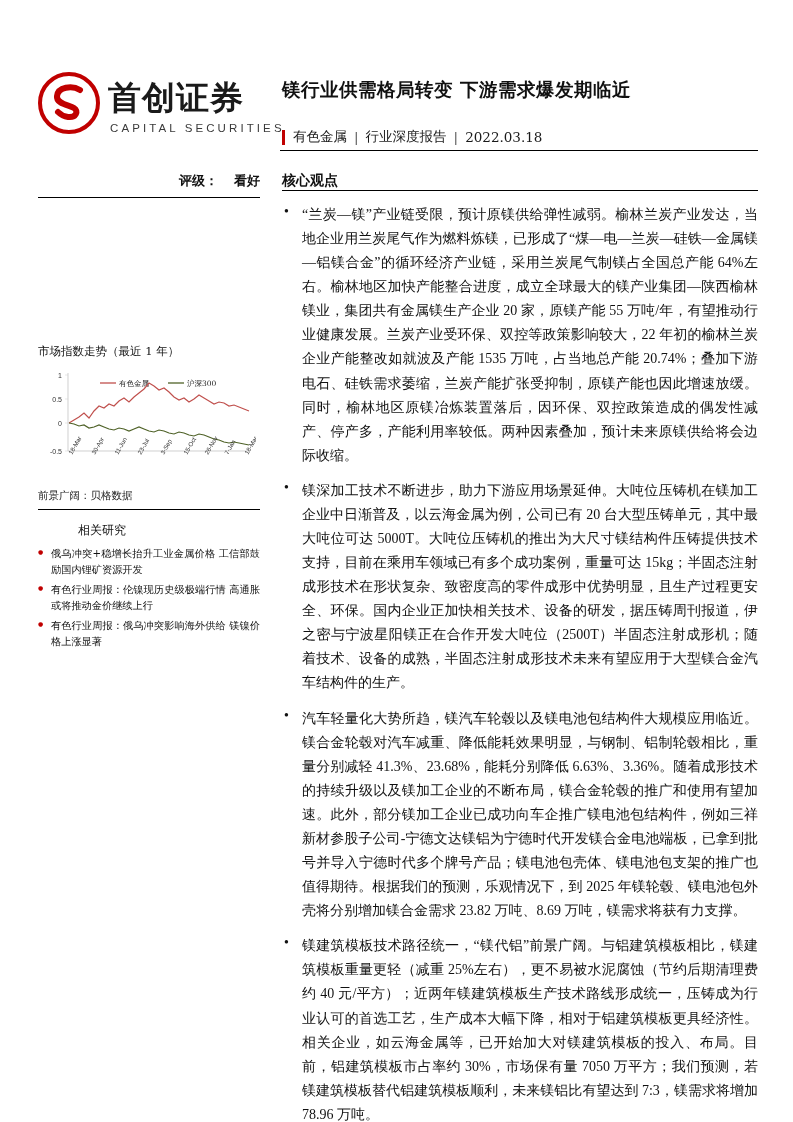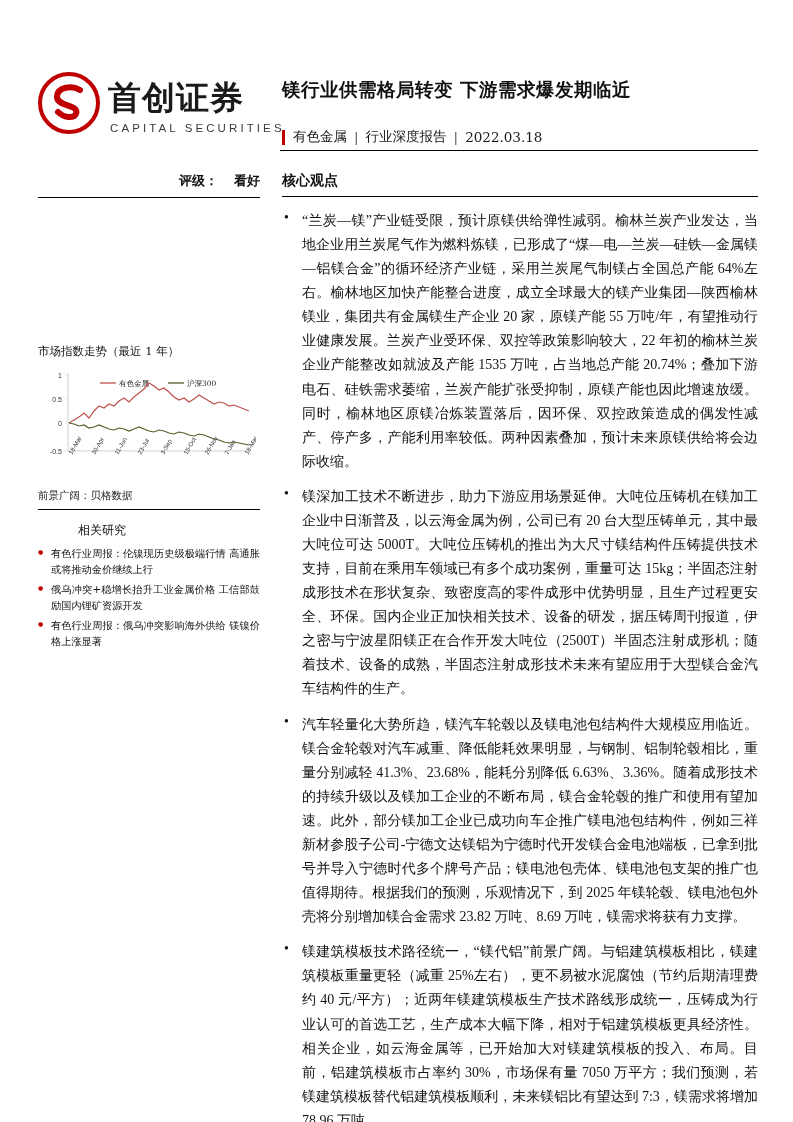--- a/index.html
+++ b/index.html
@@ -198,21 +198,20 @@
     position: absolute;
     left: 282px;
     top: 172px;
     width: 476px;
   }
   .core-heading {
     font-family: "DejaVu Serif", serif;
     font-size: 14px;
     font-weight: bold;
     color: #111;
-    margin-bottom: 6px;
   }
   .core-rule {
     width: 476px;
     height: 1px;
     background: #000;
     margin-bottom: 12px;
   }
   .bullets {
     list-style: none;
     margin: 0;
@@ -359,22 +358,22 @@
         </svg>
       </div>
 
       <div class="chart-source">前景广阔：贝格数据</div>
       <div class="chart-rule"></div>
     </div>
 
     <div class="related-box">
       <div class="related-title">相关研究</div>
       <ul class="related-list">
+        <li>俄乌冲突+稳增长抬升工业金属价格 工信部鼓励国内锂矿资源开发</li>
         <li>有色行业周报：伦镍现历史级极端行情 高通胀或将推动金价继续上行</li>
-        <li>俄乌冲突+稳增长抬升工业金属价格 工信部鼓励国内锂矿资源开发</li>
         <li>有色行业周报：俄乌冲突影响海外供给 镁镍价格上涨显著</li>
       </ul>
     </div>
   </div>
 
   <div class="right-col">
     <div class="core-heading">核心观点</div>
     <div class="core-rule"></div>
 
     <ul class="bullets">

